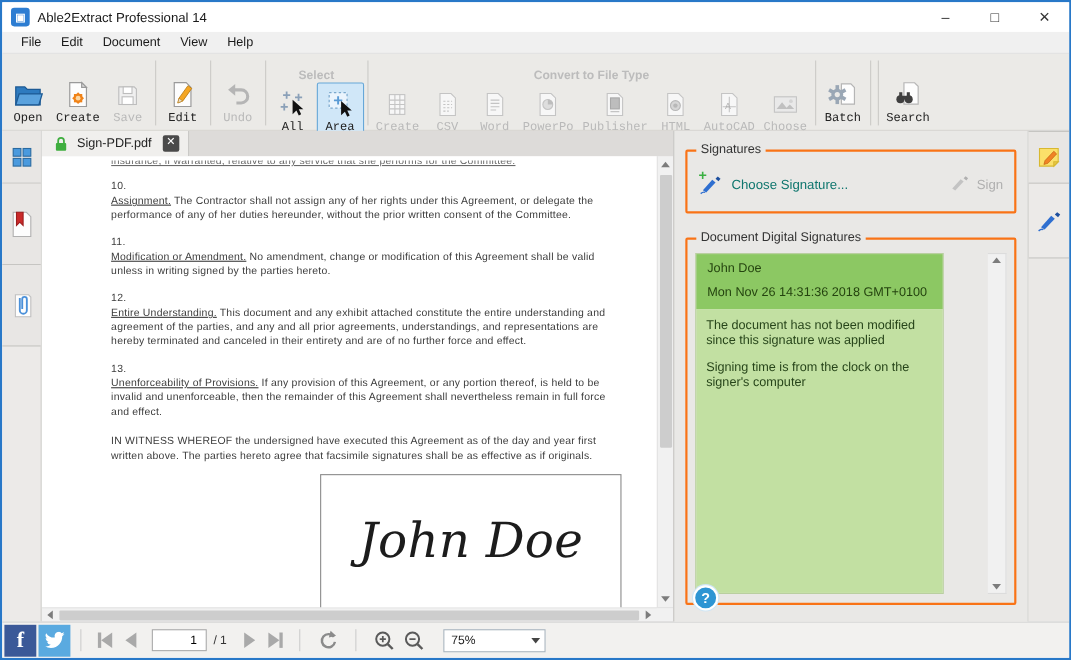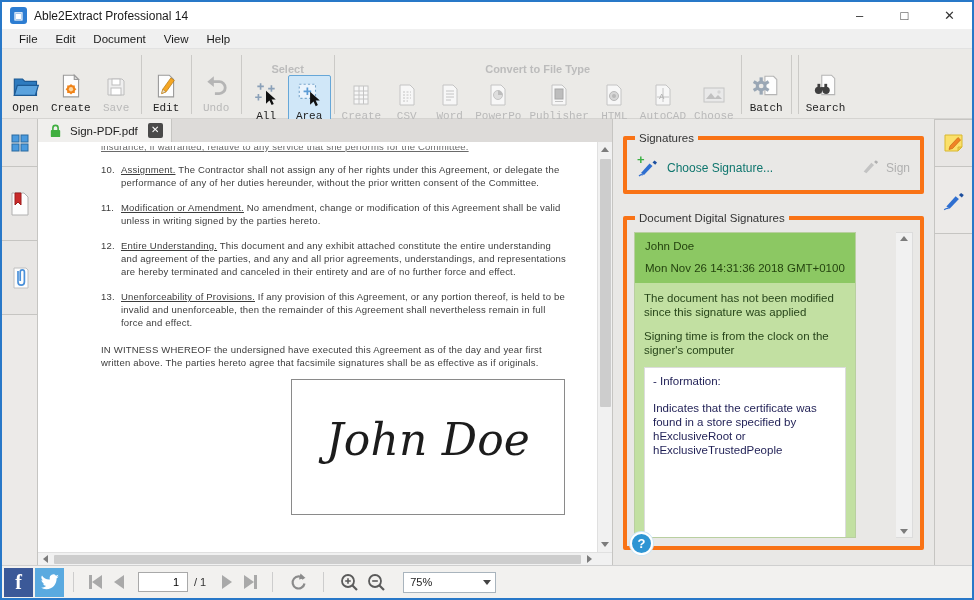--- a/index.html
+++ b/index.html
@@ -43,21 +43,21 @@
   .tabbar { height: 23px; flex: none; display: flex; align-items: flex-end; background: #dddbd9; }
   .tab { height: 23px; background: #f0efed; border-right: 1px solid #c6c5c2; display: flex; align-items: center; padding: 0 8px 0 10px; }
   .tab-title { font-size: 11.5px; color: #222; margin: 0 10px 0 7px; }
   .tab-close { width: 15px; height: 15px; background: #4a4a4a; border-radius: 2px; color: #fff; font-size: 10px; line-height: 14px; text-align: center; }
   .doc-body { flex: 1; display: flex; min-height: 0; }
   .page { flex: 1; background: #fff; overflow: hidden; position: relative; padding: 4px 30px 0 63px; }
 
   .doc-text { color: #3c3c3c; font-size: 9.5px; line-height: 13px; letter-spacing: 0.2px; }
   .clip-line { height: 7px; overflow: hidden; margin-bottom: 10px; color: #6a6a6a; }
   .clip-line span { display: block; transform: translateY(-6px); text-decoration: underline; }
-  .doc-item { display: flex; margin-bottom: 12px; max-width: 468px; }
+  .doc-item { display: flex; margin-bottom: 12px; max-width: 468px; flex-direction: column; }
   .doc-num { width: 20px; flex: none; }
   .doc-itembody { flex: 1; }
   .doc-heading { text-decoration: underline; }
   .witness { max-width: 478px; margin-top: 14px; margin-bottom: 10px; }
   .sig-box { width: 274px; height: 136px; border: 1px solid #8a8a8a; margin-left: 190px; margin-top: 4px; display: flex; align-items: center; justify-content: center; background: #fff; }
   .sig-script { font-family: "DejaVu Serif", serif; font-style: italic; font-size: 44px; color: #1c1c1c; transform: translateY(-8px); }
 
   
   .vscroll { width: 15px; flex: none; background: #f1f1f1; border-left: 1px solid #e0e0e0; display: flex; flex-direction: column; align-items: center; }
   .vscroll .sb-btn, .hscroll .sb-btn { width: 15px; height: 15px; flex: none; display: flex; align-items: center; justify-content: center; }
@@ -67,21 +67,21 @@
   .hscroll { flex: 1; display: flex; align-items: center; }
   .hthumb { height: 9px; flex: 1; background: #cdcdcd; margin: 0 1px; border-radius: 1px; }
   .sb-corner { width: 15px; flex: none; background: #f1f1f1; }
   .arr-up { width: 0; height: 0; border-left: 4px solid transparent; border-right: 4px solid transparent; border-bottom: 5px solid #7c7c7c; }
   .arr-dn { width: 0; height: 0; border-left: 4px solid transparent; border-right: 4px solid transparent; border-top: 5px solid #7c7c7c; }
   .arr-lt { width: 0; height: 0; border-top: 4px solid transparent; border-bottom: 4px solid transparent; border-right: 5px solid #7c7c7c; }
   .arr-rt { width: 0; height: 0; border-top: 4px solid transparent; border-bottom: 4px solid transparent; border-left: 5px solid #7c7c7c; }
 
   
   .right-panel { width: 322px; flex: none; background: #e9e8e6; border-left: 1px solid #c6c5c2; position: relative; padding: 0 10px; }
-  .groupbox { position: relative; border: 4px solid #f97316; border-radius: 2px; background: #e9e8e6; gap: 40px; }
+  .groupbox { position: relative; border: 2px solid #f97316; border-radius: 2px; background: #e9e8e6; gap: 40px; }
   .gb-label { position: absolute; top: -8px; left: 8px; background: #e9e8e6; font-size: 11.5px; color: #333; padding: 0 4px; }
   .sig-group { margin-top: 17px; height: 58px; display: flex; align-items: center; padding: 6px 10px 0; }
   .flatbtn { display: flex; align-items: center; }
   .flatbtn .fb-label { font-size: 12px; color: #0f766e; margin-left: 6px; }
   .flatbtn.disabled .fb-label { color: #b0b0b0; }
   .choose-ico { position: relative; width: 24px; height: 22px; }
   .plus-mark { position: absolute; top: -3px; left: 0; color: #3cb043; font-size: 13px; font-weight: bold; line-height: 12px; }
 
   .exist-group { margin-top: 22px; height: 334px; padding: 12px 7px 8px; display: flex; }
   .sig-card { flex: 1; display: flex; flex-direction: column; border: 1px solid #b9cfa0; min-width: 0; }
@@ -520,24 +520,20 @@
         <span class="gb-label">Document Digital Signatures</span>
 
         <div class="sig-card">
           <div class="sig-card-head">
             <div class="sig-name">John Doe</div>
             <div class="sig-date">Mon Nov 26 14:31:36 2018 GMT+0100</div>
           </div>
           <div class="sig-card-body">
             <div class="sig-note">The document has not been modified since this signature was applied</div>
             <div class="sig-note">Signing time is from the clock on the signer's computer</div>
-            <div class="info-box">
-              <div class="info-title">- Information:</div>
-              <div class="info-text">Indicates that the certificate was found in a store specified by hExclusiveRoot or hExclusiveTrustedPeople</div>
-            </div>
           </div>
         </div>
 
         <div class="card-scroll">
           <span class="arr-up"></span>
           <span class="arr-dn"></span>
         </div>
       </div>
 
       <div class="help-btn">?</div>

